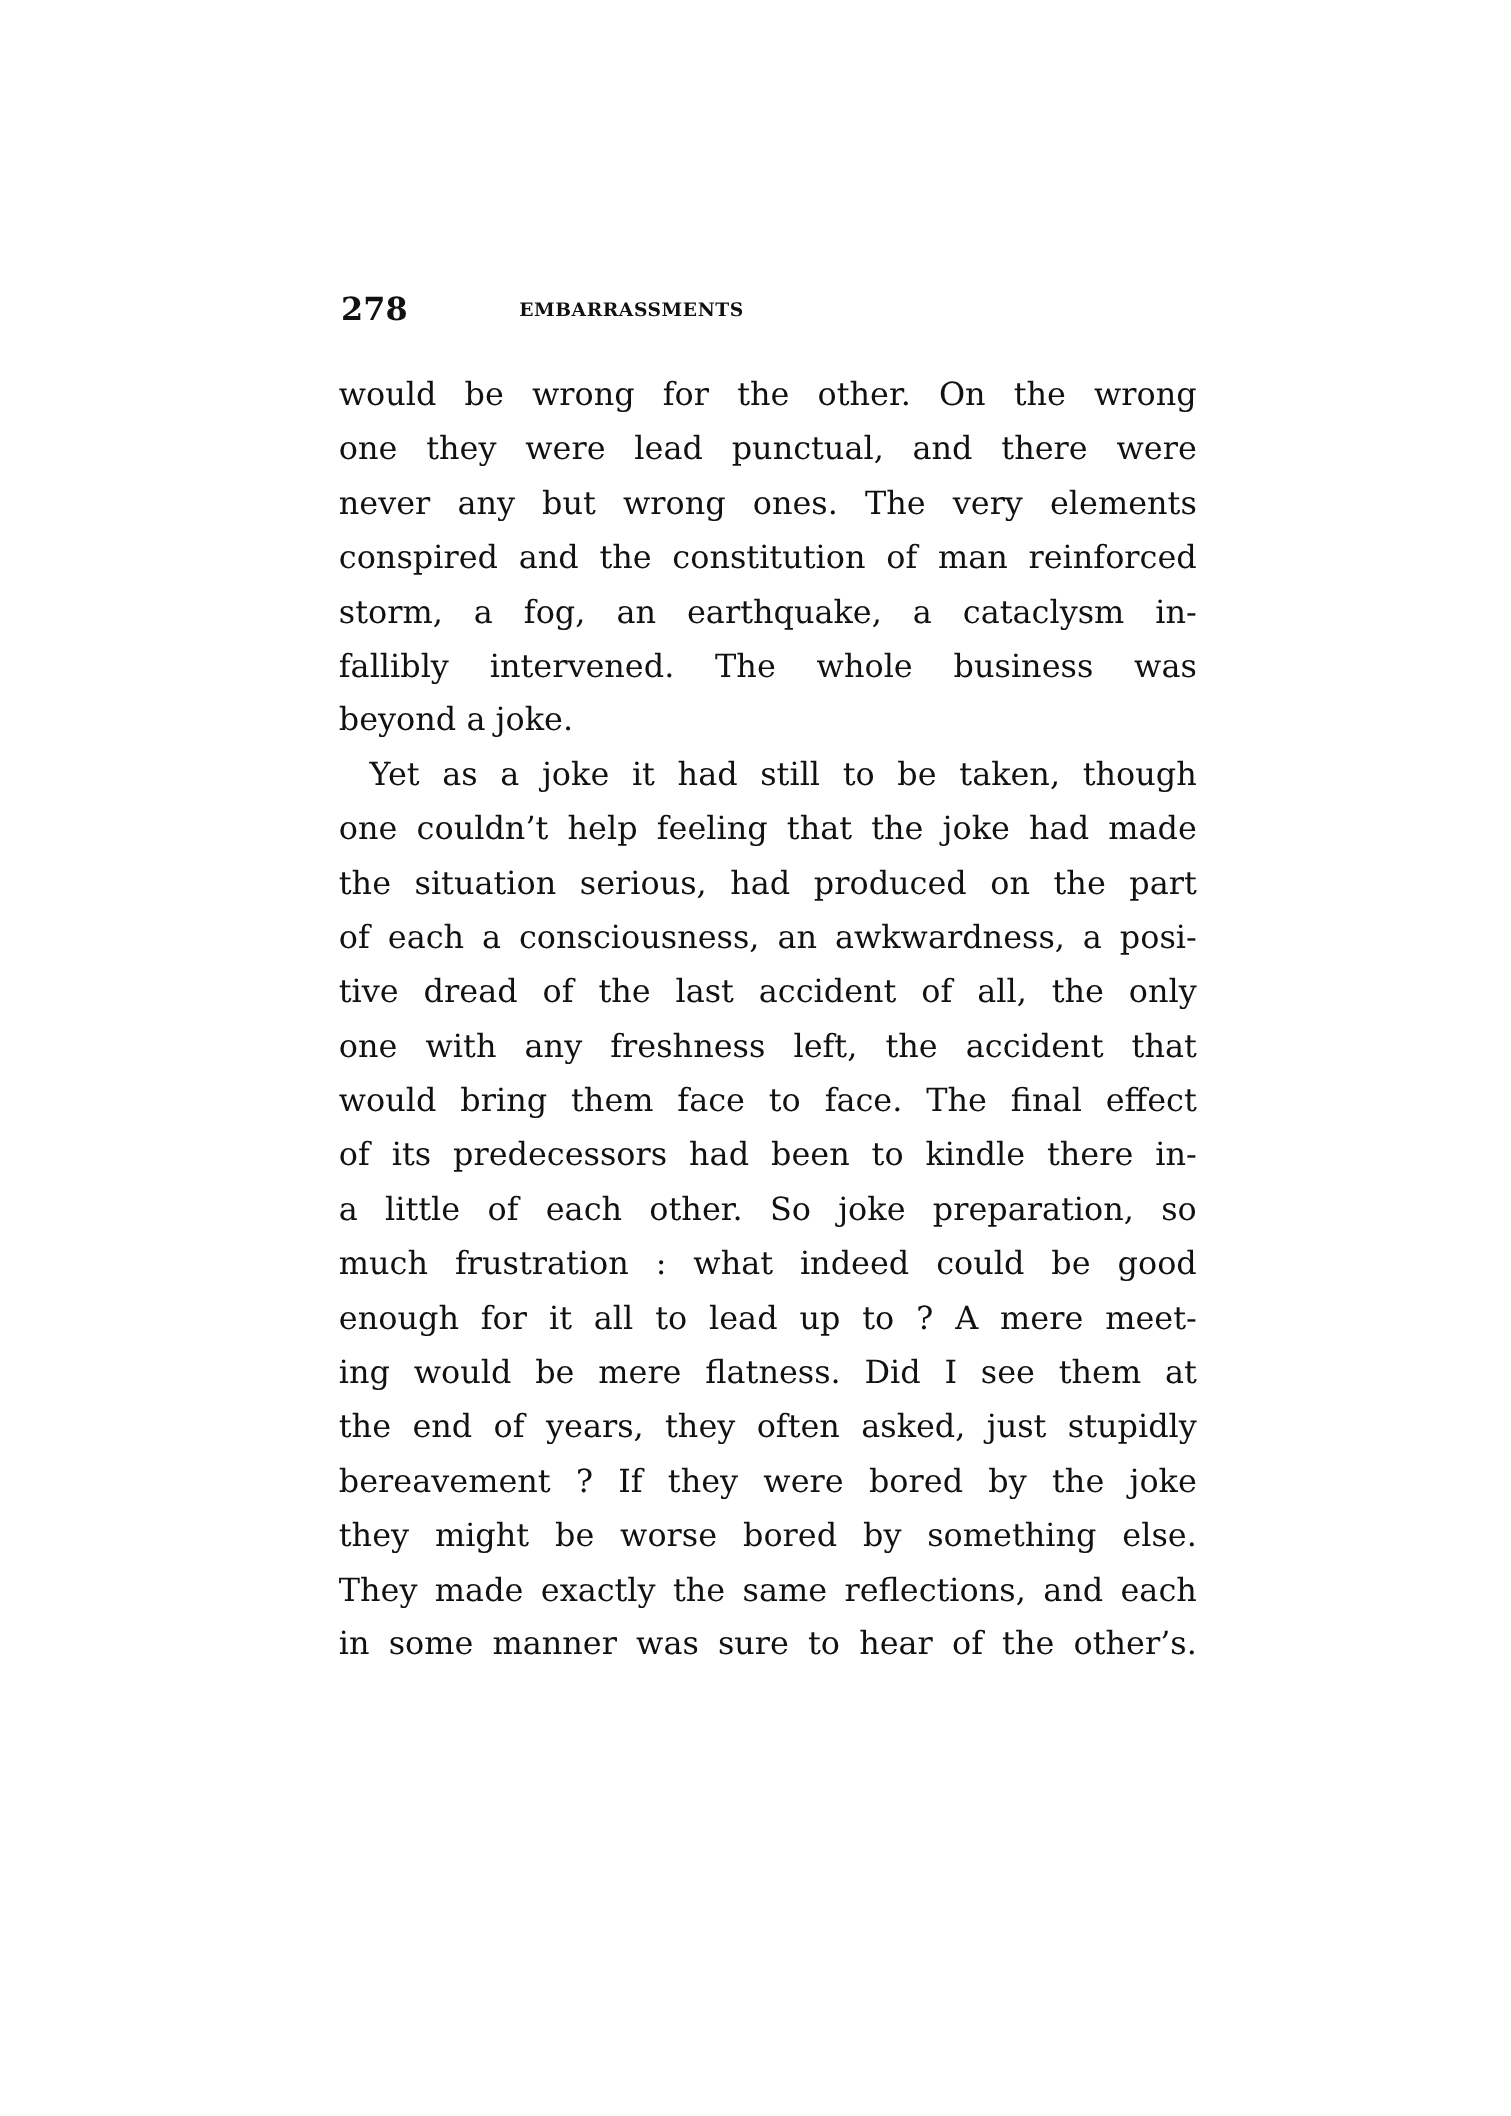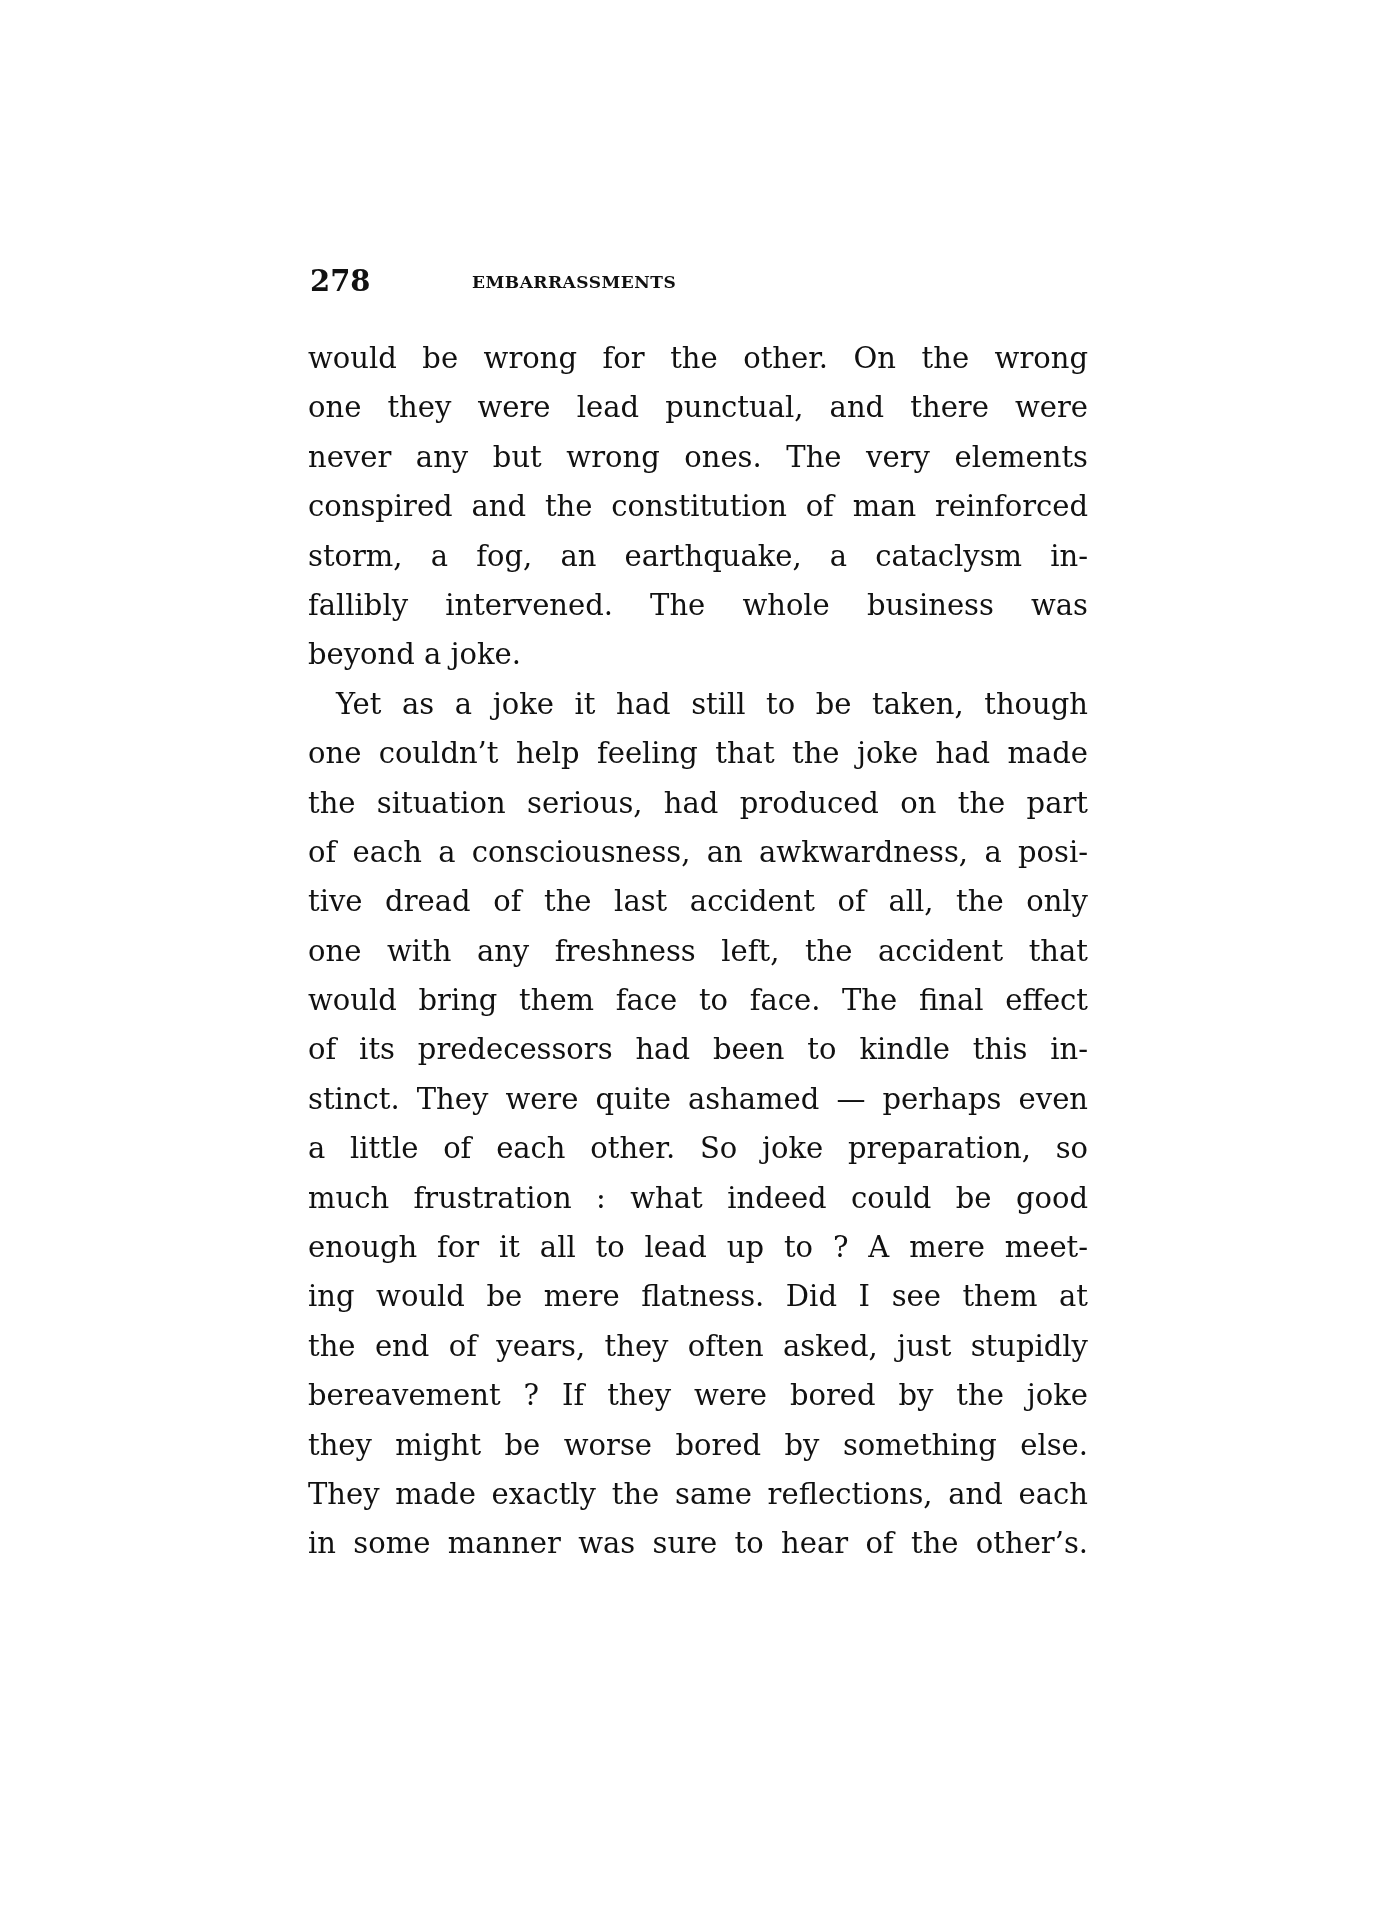--- a/index.html
+++ b/index.html
@@ -81,22 +81,21 @@
     </div>
 
     <div class="paragraph">
       <span class="text-line indent">Yet as a joke it had still to be taken, though</span>
       <span class="text-line">one couldn’t help feeling that the joke had made</span>
       <span class="text-line">the situation serious, had produced on the part</span>
       <span class="text-line">of each a consciousness, an awkwardness, a posi-</span>
       <span class="text-line">tive dread of the last accident of all, the only</span>
       <span class="text-line">one with any freshness left, the accident that</span>
       <span class="text-line">would bring them face to face.  The final effect</span>
-      <span class="text-line">of its predecessors had been to kindle this in-</span>
-      <span class="text-line">stinct.  They were quite ashamed — perhaps even</span>
+      <span class="text-line">of its predecessors had been to kindle there in-</span>
       <span class="text-line">a little of each other.  So joke preparation, so</span>
       <span class="text-line">much frustration : what indeed could be good</span>
       <span class="text-line">enough for it all to lead up to ?  A mere meet-</span>
       <span class="text-line">ing would be mere flatness.  Did I see them at</span>
       <span class="text-line">the end of years, they often asked, just stupidly</span>
       <span class="text-line">bereavement ?  If they were bored by the joke</span>
       <span class="text-line">they might be worse bored by something else.</span>
       <span class="text-line">They made exactly the same reflections, and each</span>
       <span class="text-line">in some manner was sure to hear of the other’s.</span>
     </div>

